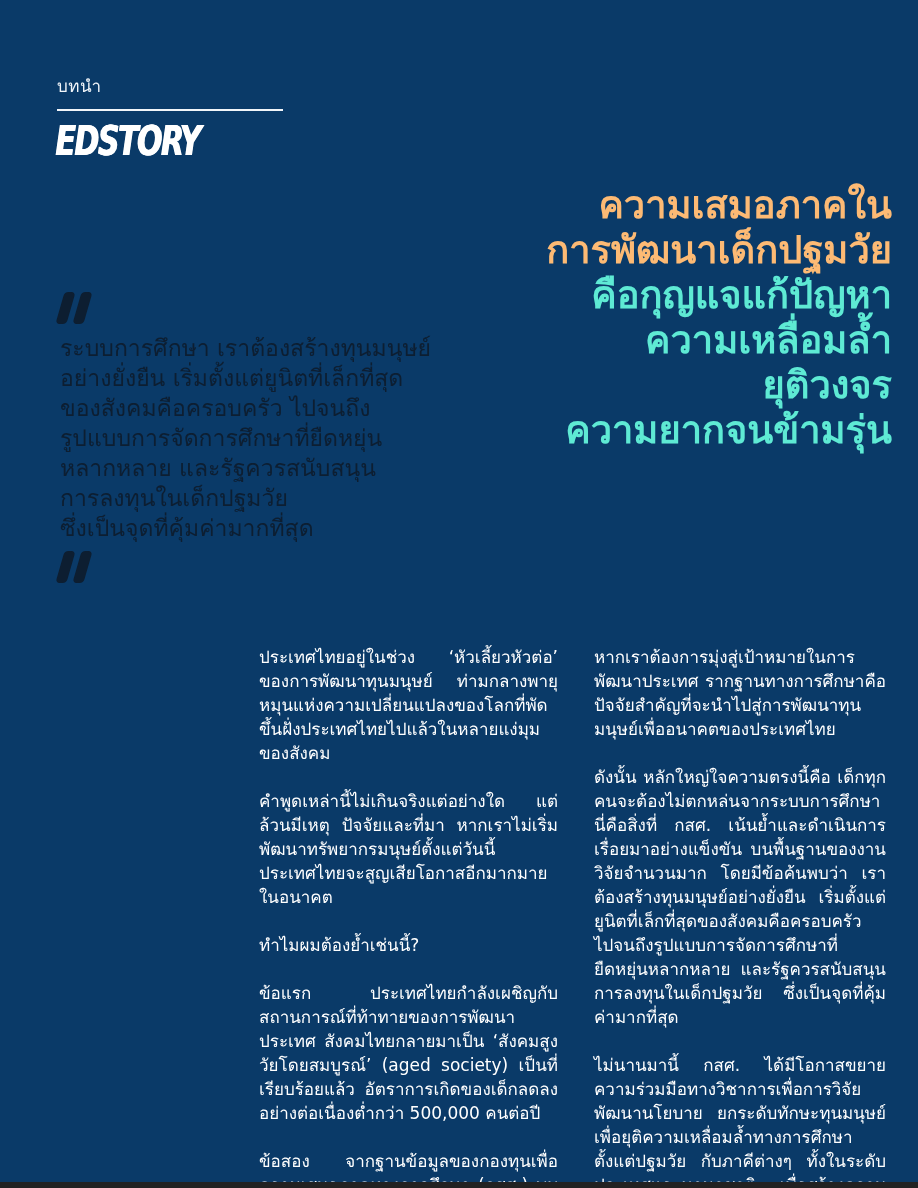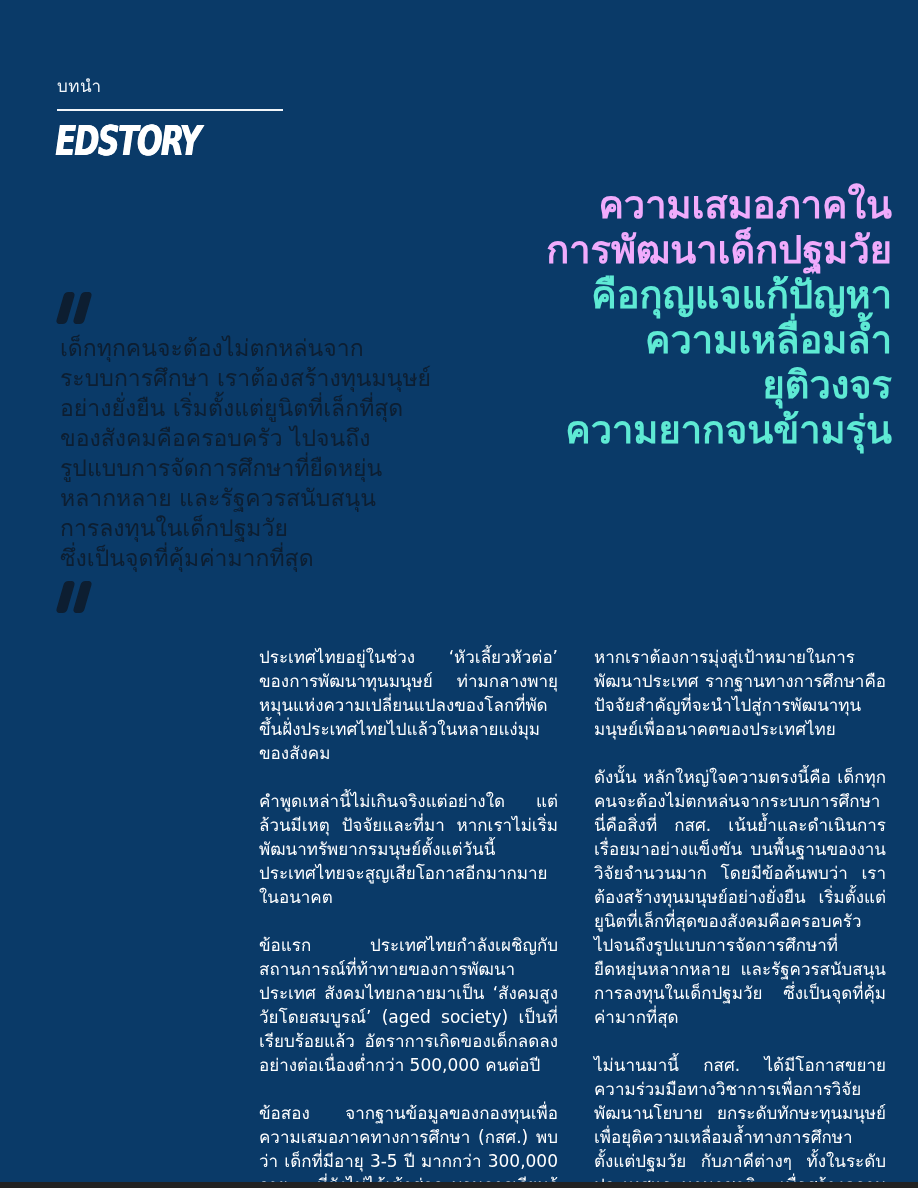--- a/index.html
+++ b/index.html
@@ -45,21 +45,21 @@
   
   .headline {
     position: absolute;
     right: 26px; top: 183px;
     width: 620px;
     text-align: right;
     font-weight: bold;
     font-size: 38px;
     line-height: 45px;
   }
-  .headline .hl-white { color: #f0abfc; }
+  .headline .hl-white { color: #fdba74; }
   .headline .hl-orange { color: #5eead4; }
 
   
   .quote {
     position: absolute;
     left: 60px; top: 292px;
     width: 410px;
     color: #0d1e31;
   }
   .qmark { height: 38px; margin-bottom: 3px; }
@@ -117,38 +117,38 @@
     <div class="hl-orange">ความเหลื่อมล้ำ</div>
     <div class="hl-orange">ยุติวงจร</div>
     <div class="hl-orange">ความยากจนข้ามรุ่น</div>
   </div>
 
   <div class="quote">
     <div class="qmark open">
       <span class="qbar"></span><span class="qbar"></span>
     </div>
     <div class="quote-lines">
-      <div>เด็กทุกคนจะต้องไม่ตกหล่นจาก</div>
       <div>ระบบการศึกษา เราต้องสร้างทุนมนุษย์</div>
       <div>อย่างยั่งยืน เริ่มตั้งแต่ยูนิตที่เล็กที่สุด</div>
       <div>ของสังคมคือครอบครัว ไปจนถึง</div>
       <div>รูปแบบการจัดการศึกษาที่ยืดหยุ่น</div>
       <div>หลากหลาย และรัฐควรสนับสนุน</div>
       <div>การลงทุนในเด็กปฐมวัย</div>
       <div>ซึ่งเป็นจุดที่คุ้มค่ามากที่สุด</div>
     </div>
     <div class="qmark close">
       <span class="qbar"></span><span class="qbar"></span>
     </div>
   </div>
 
   <div class="article">
     <div class="col-left">
       <p>ประเทศไทยอยู่ในช่วง ‘หัวเลี้ยวหัวต่อ’ ของการพัฒนาทุนมนุษย์ ท่ามกลางพายุหมุนแห่งความเปลี่ยนแปลงของโลกที่พัดขึ้นฝั่งประเทศไทยไปแล้วในหลายแง่มุมของสังคม</p>
       <p>คำพูดเหล่านี้ไม่เกินจริงแต่อย่างใด แต่ล้วนมีเหตุ ปัจจัยและที่มา หากเราไม่เริ่มพัฒนาทรัพยากรมนุษย์ตั้งแต่วันนี้ ประเทศไทยจะสูญเสียโอกาสอีกมากมายในอนาคต</p>
+      <p>ทำไมผมต้องย้ำเช่นนี้?</p>
       <p>ข้อแรก ประเทศไทยกำลังเผชิญกับสถานการณ์ที่ท้าทายของการพัฒนาประเทศ สังคมไทยกลายมาเป็น ‘สังคมสูงวัยโดยสมบูรณ์’ (aged society) เป็นที่เรียบร้อยแล้ว อัตราการเกิดของเด็กลดลงอย่างต่อเนื่องต่ำกว่า 500,000 คนต่อปี</p>
       <p>ข้อสอง จากฐานข้อมูลของกองทุนเพื่อความเสมอภาคทางการศึกษา (กสศ.) พบว่า เด็กที่มีอายุ 3-5 ปี มากกว่า 300,000 ราย ที่ยังไม่ได้เข้าสู่กระบวนการเรียนรู้ก่อนปฐมวัยเพื่อให้มีพัฒนาการที่เหมาะสมก่อนเข้ารับการศึกษา ซึ่งเป็นช่วงเวลาสำคัญที่สุดที่จะส่งผลต่อชีวิตของมนุษย์คนหนึ่งในอนาคต</p>
     </div>
     <div class="col-right">
       <p>หากเราต้องการมุ่งสู่เป้าหมายในการพัฒนาประเทศ รากฐานทางการศึกษาคือปัจจัยสำคัญที่จะนำไปสู่การพัฒนาทุนมนุษย์เพื่ออนาคตของประเทศไทย</p>
       <p>ดังนั้น หลักใหญ่ใจความตรงนี้คือ เด็กทุกคนจะต้องไม่ตกหล่นจากระบบการศึกษา นี่คือสิ่งที่ กสศ. เน้นย้ำและดำเนินการเรื่อยมาอย่างแข็งขัน บนพื้นฐานของงานวิจัยจำนวนมาก โดยมีข้อค้นพบว่า เราต้องสร้างทุนมนุษย์อย่างยั่งยืน เริ่มตั้งแต่ยูนิตที่เล็กที่สุดของสังคมคือครอบครัว ไปจนถึงรูปแบบการจัดการศึกษาที่ยืดหยุ่นหลากหลาย และรัฐควรสนับสนุนการลงทุนในเด็กปฐมวัย ซึ่งเป็นจุดที่คุ้มค่ามากที่สุด</p>
       <p>ไม่นานมานี้ กสศ. ได้มีโอกาสขยายความร่วมมือทางวิชาการเพื่อการวิจัยพัฒนานโยบาย ยกระดับทักษะทุนมนุษย์ เพื่อยุติความเหลื่อมล้ำทางการศึกษาตั้งแต่ปฐมวัย กับภาคีต่างๆ ทั้งในระดับประเทศและนานาชาติ เพื่อสร้างความเสมอภาคทางการศึกษาและพัฒนาทุนมนุษย์ อาทิ ศูนย์เศรษฐศาสตร์เพื่อการพัฒนามนุษย์ มหาวิทยาลัยชิคาโก สหรัฐอเมริกา (Center for Economics of Human Development, University of Chicago) และสถาบันวิจัยเพื่อการประเมินและออกแบบนโยบาย มหาวิทยาลัยหอการค้าไทย พร้อมทั้งจัดเสวนาแลกเปลี่ยนผลวิจัยการพัฒนาการเลี้ยงดูของผู้ปกครอง (parenting program) เพื่อพัฒนาคุณภาพเด็กปฐมวัยอย่างยั่งยืน</p>
     </div>
   </div>
 

